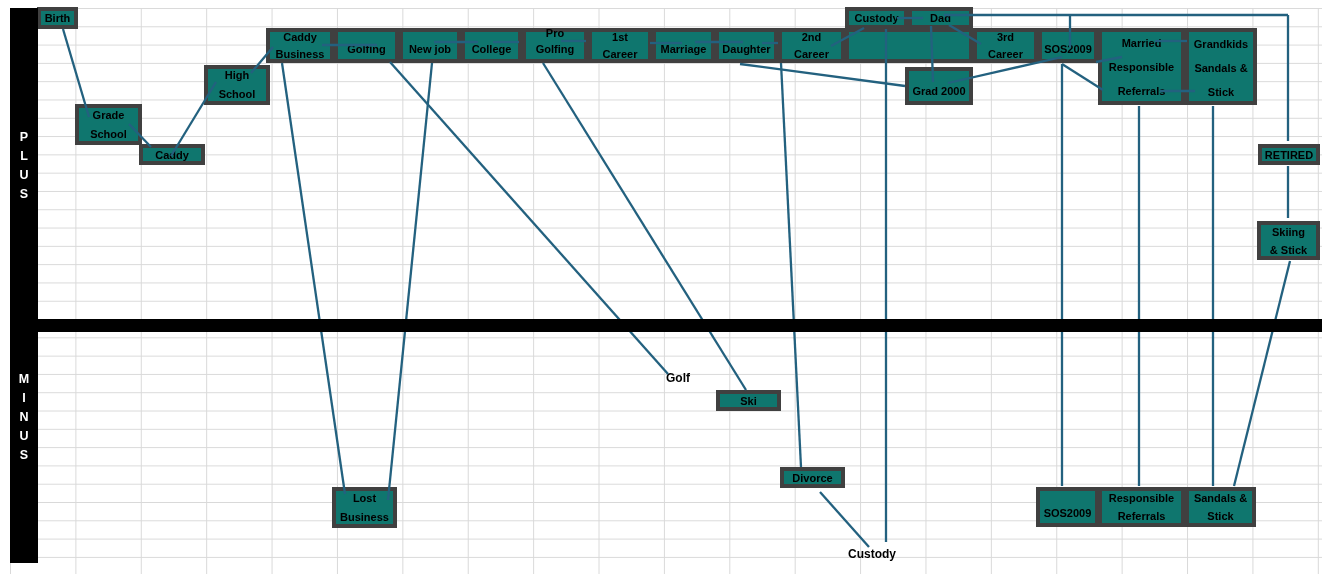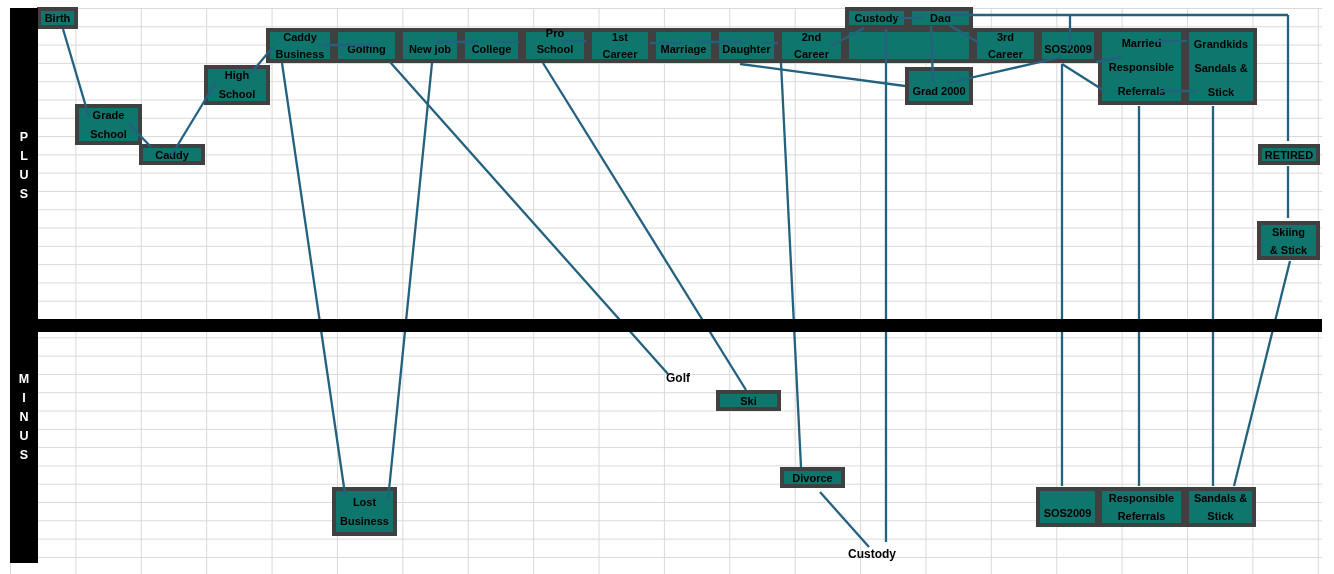--- a/index.html
+++ b/index.html
@@ -62,21 +62,21 @@
       <div class="ebox" style="left: 334px; top: 28px; width: 65px; height: 35px; justify-content: flex-end; font-size: 11px; line-height: 16px; padding-bottom: 2px;">
         <div class="ln">Golfing</div>
       </div>
       <div class="ebox" style="left: 399px; top: 28px; width: 62px; height: 35px; justify-content: flex-end; font-size: 11px; line-height: 16px; padding-bottom: 2px;">
         <div class="ln">New job</div>
       </div>
       <div class="ebox" style="left: 461px; top: 28px; width: 61px; height: 35px; justify-content: flex-end; font-size: 11px; line-height: 16px; padding-bottom: 2px;">
         <div class="ln">College</div>
       </div>
       <div class="ebox" style="left: 522px; top: 28px; width: 66px; height: 35px; justify-content: flex-end; font-size: 11px; line-height: 16px; padding-bottom: 2px;">
-        <div class="ln">Pro School</div>
+        <div class="ln">Pro Golfing</div>
       </div>
       <div class="ebox" style="left: 588px; top: 28px; width: 64px; height: 35px; justify-content: center; font-size: 11px; line-height: 17px;">
         <div class="ln">1st</div>
         <div class="ln">Career</div>
       </div>
       <div class="ebox" style="left: 652px; top: 28px; width: 63px; height: 35px; justify-content: flex-end; font-size: 11px; line-height: 16px; padding-bottom: 2px;">
         <div class="ln">Marriage</div>
       </div>
       <div class="ebox" style="left: 715px; top: 28px; width: 63px; height: 35px; justify-content: flex-end; font-size: 11px; line-height: 16px; padding-bottom: 2px;">
         <div class="ln">Daughter</div>
@@ -112,21 +112,21 @@
       <div class="ebox" style="left: 905px; top: 67px; width: 68px; height: 38px; justify-content: flex-end; font-size: 11px; line-height: 16px; padding-bottom: 2px;">
         <div class="ln">Grad 2000</div>
       </div>
       <div class="ebox" style="left: 1258px; top: 144px; width: 62px; height: 21px; justify-content: center; font-size: 11px; line-height: 16px;">
         <div class="ln">RETIRED</div>
       </div>
       <div class="ebox" style="left: 1257px; top: 221px; width: 63px; height: 39px; justify-content: center; font-size: 11px; line-height: 18px;">
         <div class="ln">Skiing</div>
         <div class="ln">&amp; Stick</div>
       </div>
-      <div class="ebox" style="left: 332px; top: 487px; width: 65px; height: 49px; justify-content: center; font-size: 11px; line-height: 19px;">
+      <div class="ebox" style="left: 332px; top: 487px; width: 65px; height: 41px; justify-content: center; font-size: 11px; line-height: 19px;">
         <div class="ln">Lost</div>
         <div class="ln">Business</div>
       </div>
       <div class="ebox" style="left: 716px; top: 390px; width: 65px; height: 21px; justify-content: center; font-size: 11px; line-height: 16px; text-align: center;">
         <div class="ln">Ski</div>
       </div>
       <div class="ebox" style="left: 780px; top: 467px; width: 65px; height: 21px; justify-content: center; font-size: 11px; line-height: 16px;">
         <div class="ln">Divorce</div>
       </div>
       <div class="ebox" style="left: 1036px; top: 487px; width: 63px; height: 40px; justify-content: flex-end; font-size: 11px; line-height: 16px; padding-bottom: 2px;">

